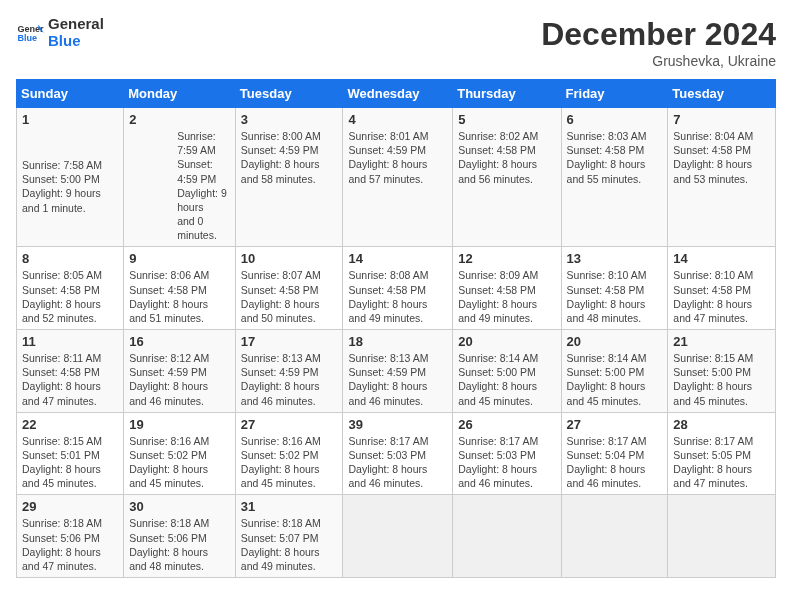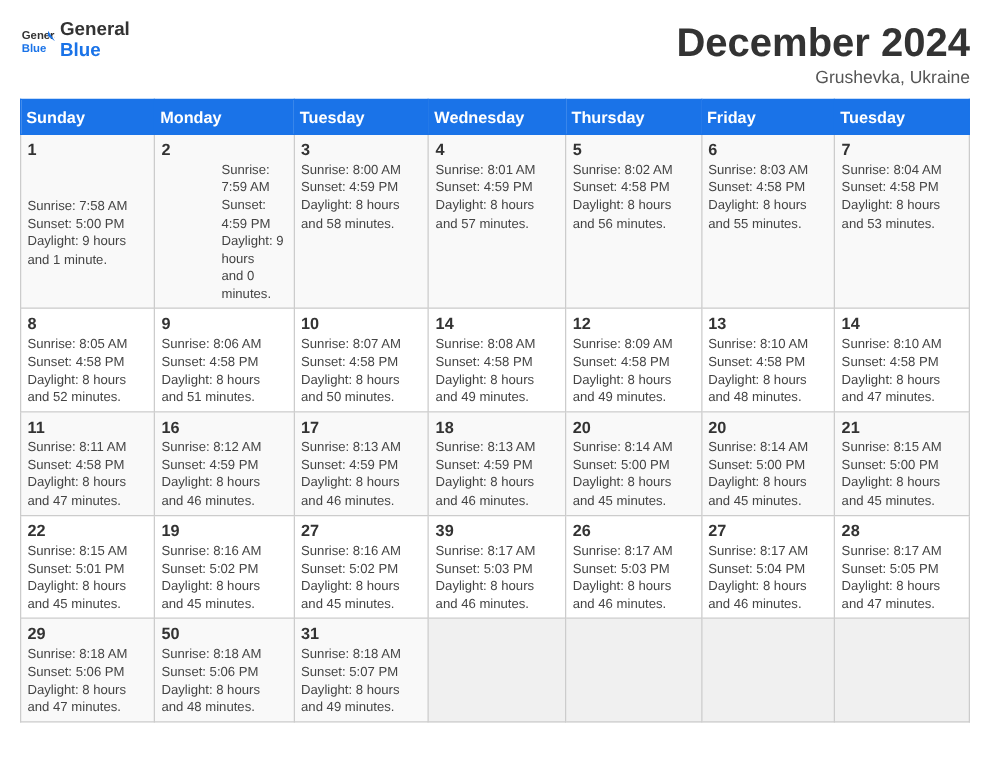--- a/index.html
+++ b/index.html
@@ -321,21 +321,21 @@
       </tr>
       <tr>
         <td>
           <span class="day-num">29</span>
           <div class="day-detail" style="white-space: pre-line;">Sunrise: 8:18 AM
 Sunset: 5:06 PM
 Daylight: 8 hours
 and 47 minutes.</div>
         </td>
         <td>
-          <span class="day-num">50</span>
+          <span class="day-num">30</span>
           <div class="day-detail" style="white-space: pre-line;">Sunrise: 8:18 AM
 Sunset: 5:06 PM
 Daylight: 8 hours
 and 48 minutes.</div>
         </td>
         <td>
           <span class="day-num">31</span>
           <div class="day-detail" style="white-space: pre-line;">Sunrise: 8:18 AM
 Sunset: 5:07 PM
 Daylight: 8 hours

